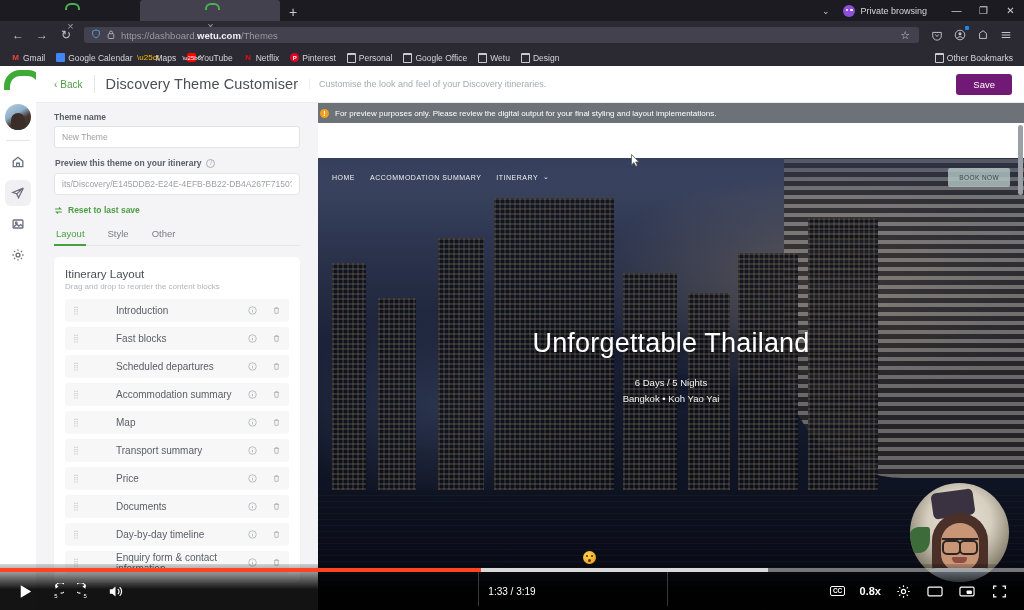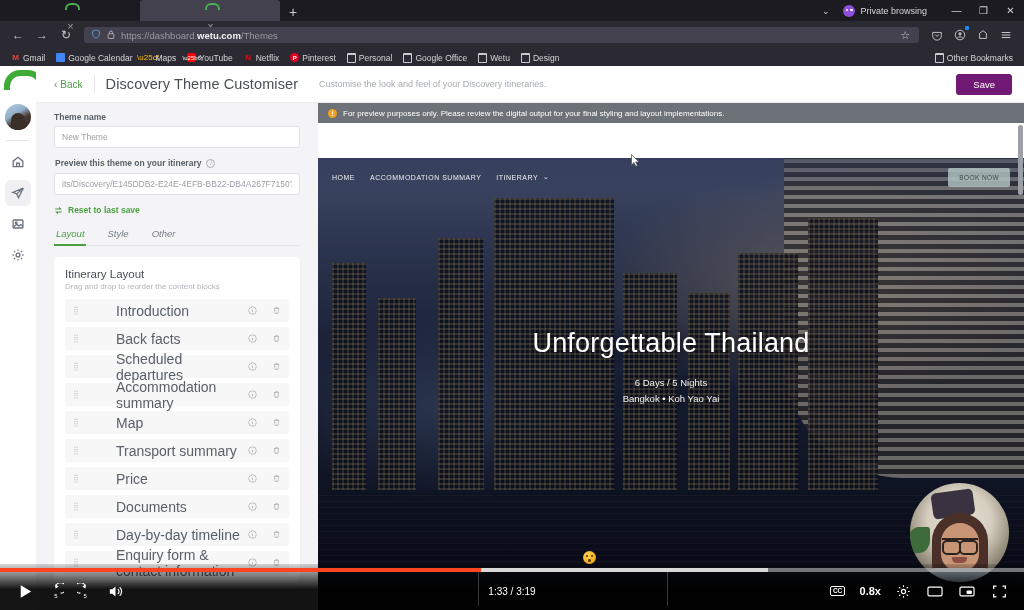--- a/index.html
+++ b/index.html
@@ -122,21 +122,21 @@
 
   .appheader {
     position: absolute; left: 36px; top: 0; right: 0; height: 37px;
     background: #ffffff; display: flex; align-items: center; padding: 0 12px 0 18px;
     border-bottom: 1px solid #ececed;
   }
   .backlink { display: flex; align-items: center; gap: 3px; color: #4a9e42; font-size: 10px; }
   .backlink .chev { font-size: 10px; }
   .hdr-div { width: 1px; height: 18px; background: #e4e4e7; margin: 0 11px; }
   .apptitle { font-size: 14.5px; color: #4a4f55; font-weight: 400; letter-spacing: .1px; }
-  .appsub { font-size: 9px; color: #a6aab0; padding-left: 20px; border-left: 1px solid #ececee; }
+  .appsub { font-size: 9px; color: #a6aab0; margin-left: 11px; padding-left: 9px; border-left: 1px solid #ececee; }
   .save-btn {
     margin-left: auto; background: #701a75; color: #ffffff; font-size: 9.5px;
     padding: 5px 17px; border-radius: 3px; border: none;
   }
 
   .cursor-arrow {
     position: absolute; left: 631px; top: 88px; width: 9px; height: 13px; z-index: 40;
   }
 
   
@@ -153,51 +153,51 @@
   .flabel-row { display: flex; align-items: center; gap: 4px; margin-bottom: 4px; }
   .info-i {
     width: 9px; height: 9px; border-radius: 50%; border: 1px solid #a9adb3;
     display: inline-flex; align-items: center; justify-content: center;
     font-size: 6.5px; color: #a9adb3; font-style: italic; line-height: 1;
   }
   .reset-link { display: flex; align-items: center; gap: 5px; color: #4a9e42; font-size: 8.5px; font-weight: 700; margin: 1px 0 10px 0; }
   .reset-link svg { width: 9px; height: 9px; stroke: #4a9e42; fill: none; stroke-width: 1.6; }
 
   .tabs { display: flex; gap: 0; border-bottom: 1px solid #e6e6e9; margin-bottom: 11px; }
-  .tabitem { font-size: 9.5px; color: #787e86; padding: 3px 11px 6px 2px; margin-right: 10px; position: relative; font-style: italic; }
+  .tabitem { font-size: 9.5px; color: #787e86; padding: 3px 11px 6px 2px; margin-right: 10px; position: relative; }
   .tabitem.active { color: #4a9e42; }
   .tabitem.active::after {
     content: ""; position: absolute; left: 0; right: 10px; bottom: -1px; height: 2px; background: #4a9e42;
   }
 
   .card {
     background: #ffffff; border-radius: 5px; padding: 11px 11px 4px 11px;
     box-shadow: 0 1px 2px rgba(0,0,0,.04);
   }
   .card-title { font-size: 11.5px; color: #4a4f55; margin-bottom: 2px; }
   .card-sub { font-size: 8px; color: #b0b4b9; margin-bottom: 8px; }
   .block {
     height: 23px; background: #f7f7f8; border-radius: 3px; display: flex;
     align-items: center; padding: 0 8px; margin-bottom: 5px; gap: 7px;
   }
   .grip { color: #c6c9cd; font-size: 8px; letter-spacing: -1px; line-height: 7px; width: 4px; }
   .grip span { display: block; }
-  .blabel { flex: 1; font-size: 14px; color: #5a6068; padding-left: 32px; }
+  .blabel { flex: 1; font-size: 10px; color: #5a6068; padding-left: 32px; }
   .bicon { color: #b7bbc0; font-size: 9px; display: flex; align-items: center; }
   .bicon svg { width: 9px; height: 9px; stroke: #b7bbc0; fill: none; stroke-width: 1.3; }
   .bicon + .bicon { margin-left: 8px; }
 
   
   .preview {
     position: absolute; left: 318px; top: 37px; right: 0; bottom: 0;
     background: #ffffff; overflow: hidden;
   }
   .notice {
     height: 20px; background: #6c7278; display: flex; align-items: center;
-    gap: 6px; padding: 0 10px; color: #ffffff; font-size: 8px;
+    gap: 6px; padding: 0 2px; color: #ffffff; font-size: 8px;
   }
   .notice .warn {
     width: 9px; height: 9px; border-radius: 50%; background: #f0a020;
     color: #fff; font-size: 7px; display: flex; align-items: center;
     justify-content: center; font-weight: 700; flex: 0 0 9px;
   }
   .prev-white { height: 35px; background: #ffffff; }
 
   .hero {
     position: absolute; left: 0; right: 0; top: 55px; bottom: 0;
@@ -553,21 +553,21 @@
         <span class="bicon">
             <svg viewBox="0 0 12 12">
               <path d="M2.6 3.3h6.8M4.6 3.3V2.2h2.8v1.1M3.5 3.3l.5 6.5h4l.5-6.5"></path>
             </svg>
           </span>
       </div>
       <div class="block">
         <span class="grip">
             <span>⣿</span>
           </span>
-        <span class="blabel">Back facts</span>
+        <span class="blabel">Fast blocks</span>
         <span class="bicon">
             <svg viewBox="0 0 12 12">
               <circle cx="6" cy="6" r="5"></circle>
               <path d="M6 5.2v3.2M6 3.5v.6"></path>
             </svg>
           </span>
         <span class="bicon">
             <svg viewBox="0 0 12 12">
               <path d="M2.6 3.3h6.8M4.6 3.3V2.2h2.8v1.1M3.5 3.3l.5 6.5h4l.5-6.5"></path>
             </svg>

